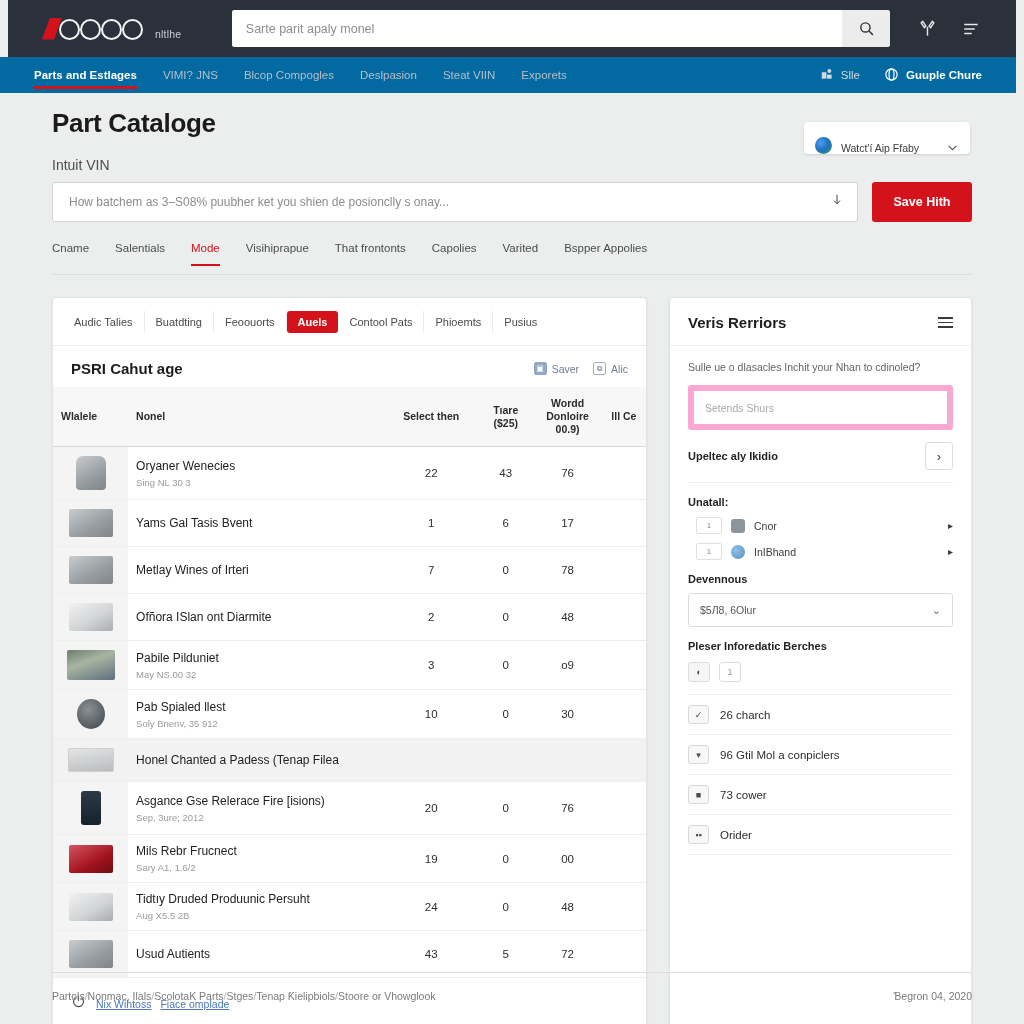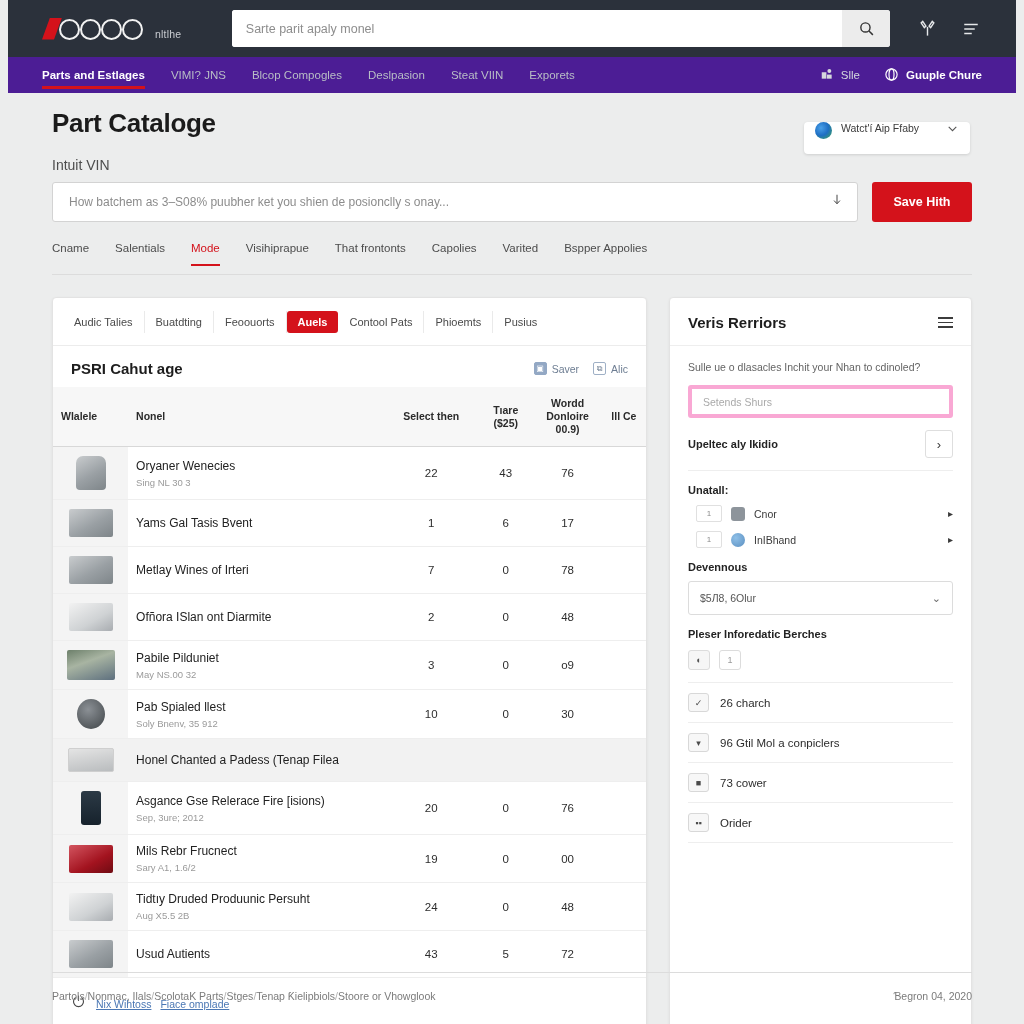--- a/index.html
+++ b/index.html
@@ -44,22 +44,22 @@
   .search-btn {
     width: 48px; height: 100%; background: #ececec;
     display: flex; align-items: center; justify-content: center;
     border: none; cursor: pointer;
   }
   .topbar-icons { display: flex; align-items: center; gap: 22px; margin-left: 26px; }
   .ic { width: 22px; height: 22px; display: flex; align-items: center; justify-content: center; cursor: pointer; }
 
   
   .navrow {
-    position: absolute; top: 57px; left: 8px; right: 8px; height: 36px;
-    background: #4c1d95; display: flex; align-items: center; padding: 0 34px;
+    position: absolute; top: 57px; left: 0; right: 8px; height: 36px;
+    background: #0369a1; display: flex; align-items: center; padding: 0 34px;
   }
   .navlinks { display: flex; align-items: center; gap: 26px; }
   .navlink {
     position: relative; font-size: 11.5px; color: #b9bec6; cursor: pointer;
     padding-bottom: 11px; padding-top: 10px; white-space: nowrap;
   }
   .navlink.active { color: #ffffff; font-weight: bold; }
   .navlink.active::after {
     content: ""; position: absolute; left: 0; right: 0; bottom: 3px;
     height: 2.5px; background: #d4121b;
@@ -68,21 +68,21 @@
   .navright-item { display: flex; align-items: center; gap: 7px; font-size: 11.5px; color: #d5d8dd; cursor: pointer; }
   .navright-item.strong { font-weight: bold; color: #fff; }
 
   
   .pagehead { position: absolute; top: 108px; left: 0; right: 0; padding: 0 52px; }
   .h1 { font-size: 26px; font-weight: bold; color: #1b1b1b; letter-spacing: -.3px; }
   .vinlabel { font-size: 14px; color: #4d4d4d; margin-top: 18px; }
 
   .accountpill {
     position: absolute; top: 122px; right: 54px;
-    display: flex; align-items: flex-start; gap: 9px;
+    display: flex; align-items: flex-end; gap: 9px;
     width: 166px; height: 32px; background: #fff; border-radius: 4px;
     box-shadow: 0 1px 3px rgba(0,0,0,.13); padding: 0 11px; cursor: pointer;
   }
   .accountpill .orb {
     width: 17px; height: 17px; border-radius: 50%;
     background: radial-gradient(circle at 35% 35%, #49a0e8 0%, #1f6fc4 48%, #3fa850 100%);
   }
   .accountpill .txt { font-size: 10.5px; color: #3b3b3b; flex: 1; white-space: nowrap; overflow: hidden; }
 
   
@@ -189,21 +189,21 @@
   .footlink { font-size: 10.5px; color: #4a77b4; text-decoration: underline; cursor: pointer; }
 
   
   .rp-head { display: flex; align-items: center; padding: 16px 18px 14px 18px; border-bottom: 1px solid #eee; }
   .rp-title { font-size: 15px; font-weight: bold; color: #1d1d1d; }
   .rp-burger { margin-left: auto; display: flex; flex-direction: column; gap: 3px; cursor: pointer; }
   .rp-burger span { display: block; width: 15px; height: 1.6px; background: #3c3c3c; }
   .rp-body { padding: 14px 18px 18px 18px; }
   .rp-q { font-size: 10.5px; color: #646464; line-height: 1.45; }
   .rp-input {
-    width: 100%; height: 33px; margin-top: 10px; border: 4px solid #f9a8d4; border-radius: 3px;
+    width: 100%; height: 45px; margin-top: 10px; border: 6px solid #f9a8d4; border-radius: 3px;
     font-size: 10.5px; color: #555; padding: 0 11px; outline: none;
     font-family: "Liberation Sans", sans-serif;
   }
   .rp-input::placeholder { color: #a9a9a9; }
   .rp-rowbtn {
     display: flex; align-items: center; margin-top: 12px; padding-bottom: 12px;
     border-bottom: 1px solid #eee; cursor: pointer;
   }
   .rp-rowbtn .lbl { font-size: 11px; font-weight: bold; color: #232323; }
   .chevbox {

